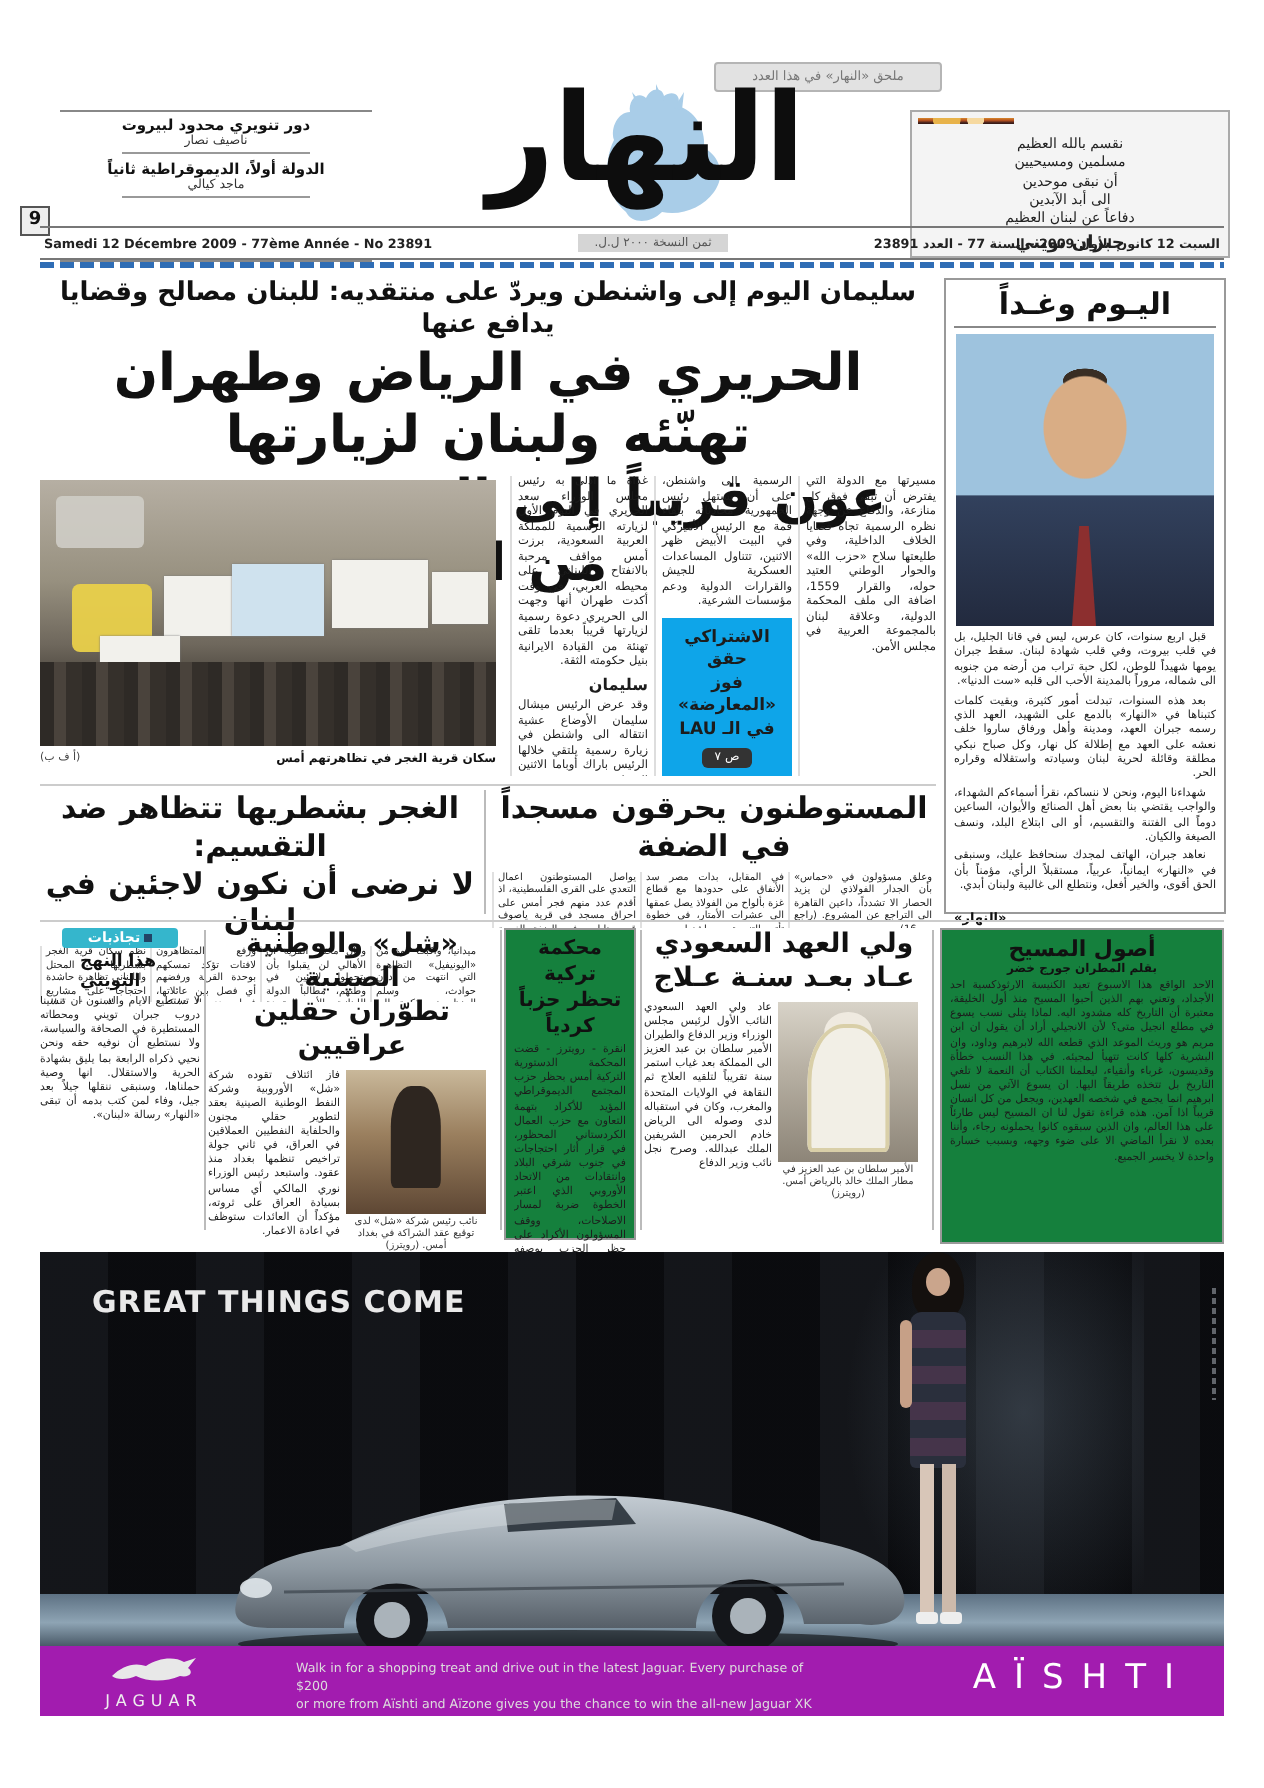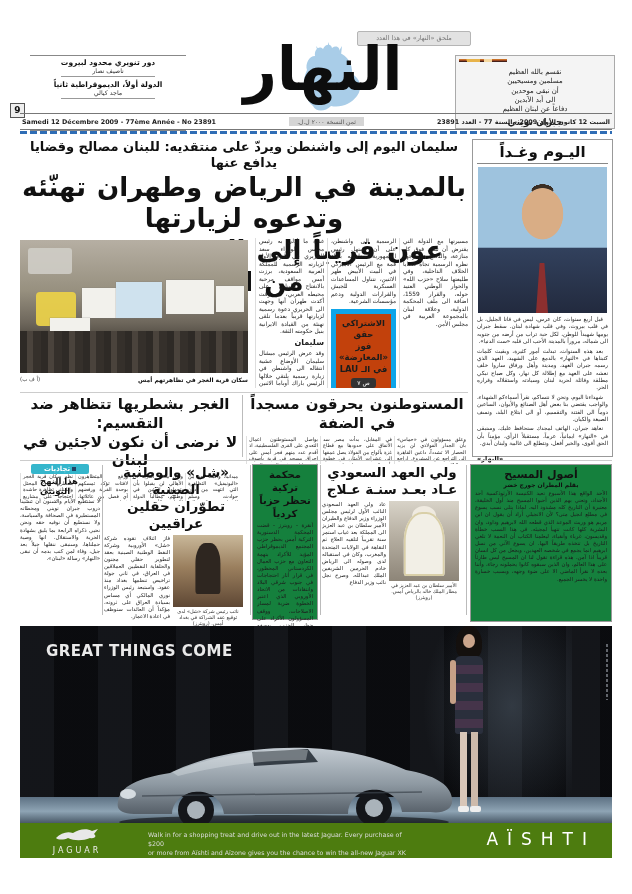--- a/index.html
+++ b/index.html
@@ -63,21 +63,21 @@
   .demo-photo .crowd{position:absolute;left:0;bottom:0;width:100%;height:42px;
       background:repeating-linear-gradient(90deg,#2e2a26 0 7px,#4a433c 7px 13px,#35302b 13px 21px);}
   .demo-capt{position:absolute;left:0;top:138px;width:228px;display:flex;justify-content:space-between;direction:rtl;}
   .demo-capt .c{font-size:6px;font-weight:bold;}
   .demo-capt .cr{font-size:5.5px;color:#444;}
   .lead-cols{position:absolute;left:232px;top:0;width:216px;height:150px;display:flex;flex-direction:row-reverse;direction:rtl;}
   .lcol{width:70px;margin-left:3px;font-size:5.8px;line-height:1.3;text-align:justify;color:#1c1c1c;
         overflow:hidden;border-left:1px solid #ddd;padding-left:3px;}
   .lcol:first-child{}
   .subh{font-size:8px;font-weight:bold;text-align:right;margin:2px 0;}
-  .lau-box{margin-top:3px;background:#c2410c;border:5px solid #0ea5e9;text-align:center;padding:4px 2px;}
+  .lau-box{margin-top:3px;background:#0ea5e9;border:1px solid #0ea5e9;text-align:center;padding:4px 2px;}
   .lau-box .bl{display:block;font-size:8.5px;font-weight:bold;line-height:1.35;}
   .lau-badge{display:inline-block;margin-top:3px;background:#333;color:#fff;font-size:6px;border-radius:3px;padding:1px 6px;}
   
   .tier2{left:20px;top:392px;width:448px;height:66px;border-top:1px solid #ccc;}
   .story2{position:absolute;top:2px;direction:rtl;text-align:center;}
   .story2 .hl{display:block;font-size:15px;font-weight:bold;line-height:1.25;word-spacing:1px;}
   .minicols{display:flex;flex-direction:row-reverse;margin-top:3px;}
   .mcol{flex:1;font-size:5px;line-height:1.3;text-align:justify;direction:rtl;color:#222;overflow:hidden;
         height:28px;border-left:1px solid #e0e0e0;padding:0 2px;}
   
@@ -118,21 +118,21 @@
   .woman{position:absolute;left:428px;bottom:40px;width:44px;height:192px;}
   .woman .hair{position:absolute;left:8px;top:0;width:26px;height:34px;background:#14100e;border-radius:50% 50% 40% 40%;}
   .woman .face{position:absolute;left:15px;top:8px;width:12px;height:14px;background:#caa58c;border-radius:50%;}
   .woman .dress{position:absolute;left:7px;top:30px;width:28px;height:78px;
       background:repeating-linear-gradient(180deg,#2a2f3c 0 9px,#45344a 9px 18px);border-radius:6px 6px 3px 3px;}
   .woman .arm{position:absolute;left:2px;top:34px;width:6px;height:44px;background:#c6a087;border-radius:3px;}
   .woman .leg1{position:absolute;left:12px;top:106px;width:7px;height:74px;background:#d8c6b8;}
   .woman .leg2{position:absolute;left:23px;top:106px;width:7px;height:74px;background:#cdbaab;}
   .woman .sh1{position:absolute;left:10px;top:180px;width:11px;height:6px;background:#eee;border-radius:2px;}
   .woman .sh2{position:absolute;left:22px;top:180px;width:11px;height:6px;background:#eee;border-radius:2px;}
-  .ad-strip{position:absolute;left:0;bottom:0;width:100%;height:35px;background:#4d7c0f;color:#fff;}
+  .ad-strip{position:absolute;left:0;bottom:0;width:100%;height:35px;background:#a21caf;color:#fff;}
   .jag{position:absolute;left:28px;top:3px;width:58px;text-align:center;}
   .jag-name{font-size:8px;letter-spacing:3px;color:#eee;margin-top:1px;}
   .ad-copy{position:absolute;left:128px;top:7px;width:268px;font-size:6.3px;line-height:1.45;color:#ddd;}
   .aishti{position:absolute;right:16px;top:6px;font-size:17px;letter-spacing:9px;color:#fff;}
   .ad-side-mark{position:absolute;right:4px;top:18px;width:2px;height:56px;
       background:repeating-linear-gradient(180deg,#9aa0a8 0 3px,transparent 3px 5px);opacity:.6;}
 </style>
 </head>
 <body>
 
@@ -176,21 +176,21 @@
 
   <div class="abs dateline">
     <span class="dl-fr">Samedi 12 Décembre 2009 - 77ème Année - No 23891</span>
     <span class="dl-price">ثمن النسخة ٢٠٠٠ ل.ل.</span>
     <span class="dl-ar">السبت 12 كانون الأول 2009 - السنة 77 - العدد 23891</span>
   </div>
   <div class="abs bluerule"></div>
 
   <div class="abs lead-head">
     <div class="kicker">سليمان اليوم إلى واشنطن ويردّ على منتقديه: للبنان مصالح وقضايا يدافع عنها</div>
-    <span class="h1l">بالمدينة في الرياض وطهران تهنّئه وتدعوه لزيارتها</span>
+    <span class="h1l">الحريري في الرياض وطهران تهنّئه ولبنان لزيارتها</span>
     <span class="h1l">عون قريباً إلى السعودية بتهيئة من الأسد</span>
   </div>
 
   <div class="abs today">
     <div class="today-title">اليـوم وغـداً</div>
     <div class="today-photo">
         <div class="tie"></div>
       </div>
     <div class="today-text">
       <p>قبل أربع سنوات، كان عرس، ليس في قانا الجليل، بل في قلب بيروت، وفي قلب شهادة لبنان. سقط جبران يومها شهيداً للوطن، لكل حبة تراب من أرضه من جنوبه الى شماله، مروراً بالمدينة الأحب الى قلبه «ست الدنيا».</p>

